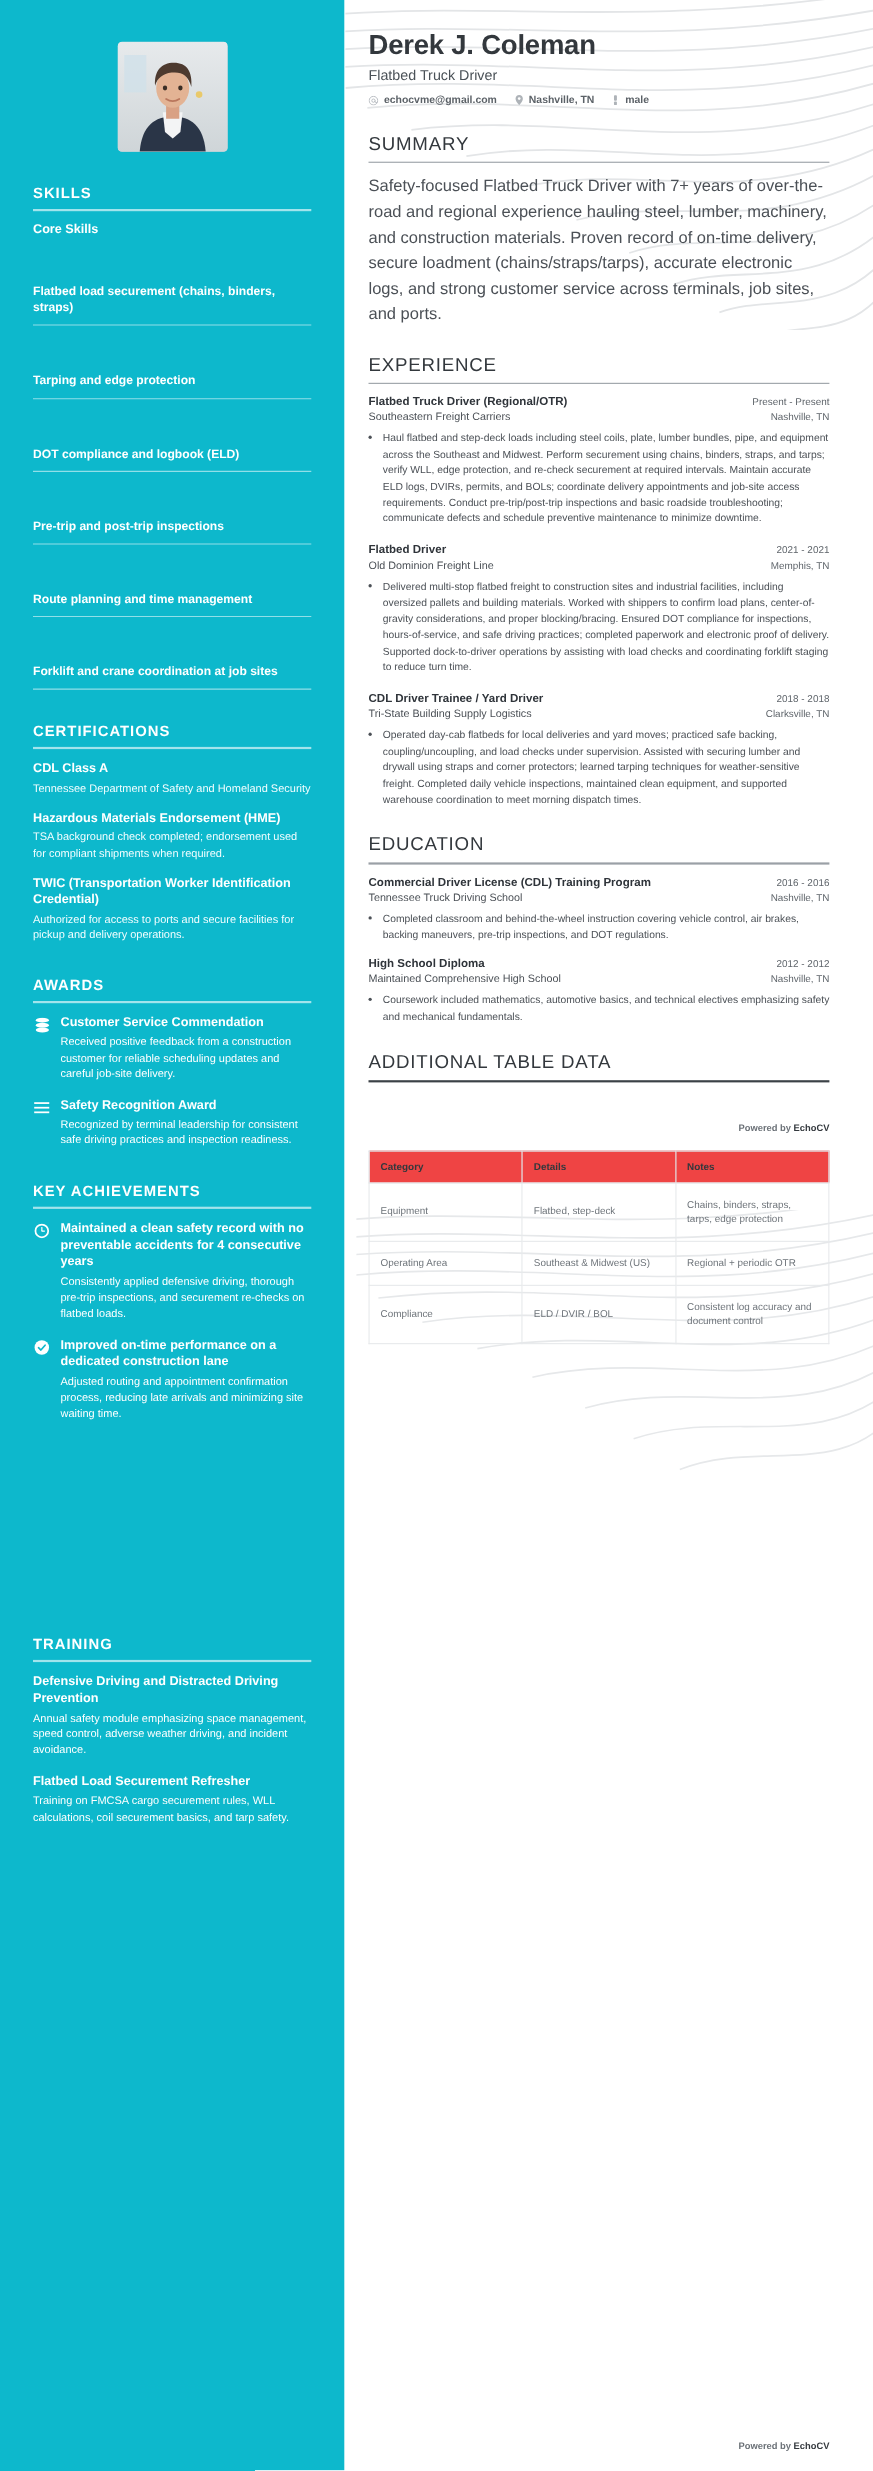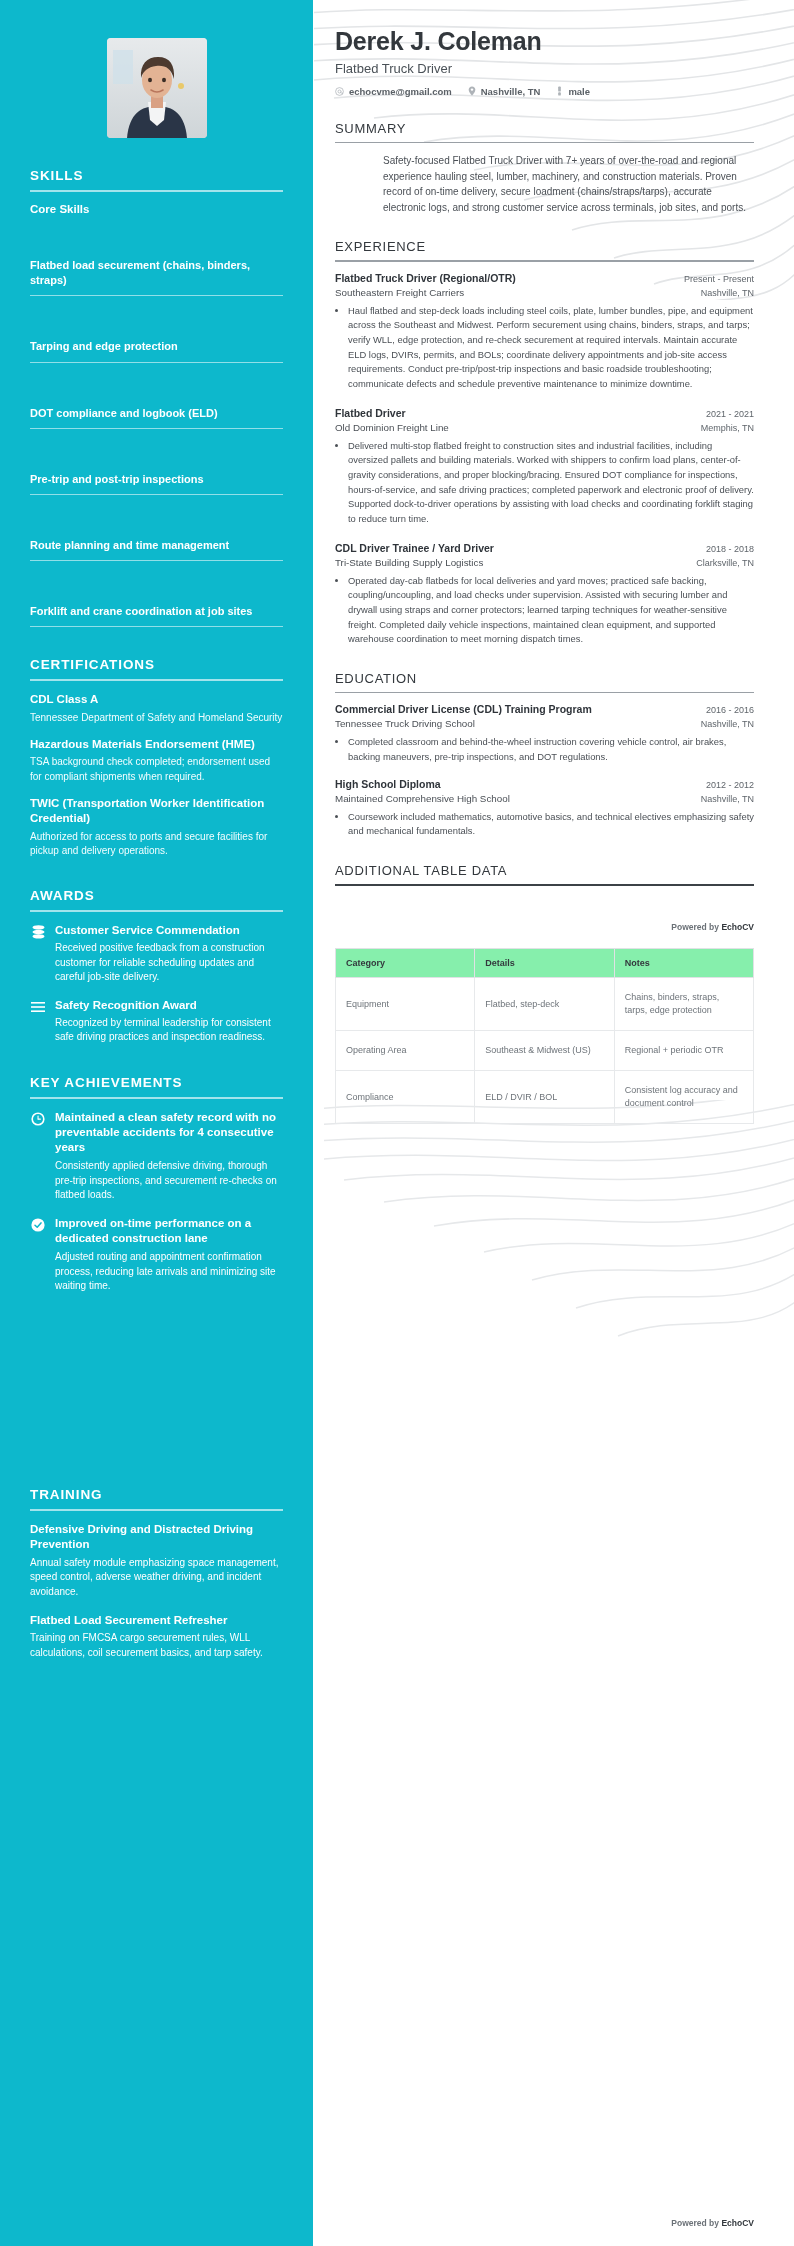--- a/index.html
+++ b/index.html
@@ -158,34 +158,33 @@
     margin-top: 10px;
     font-size: 9.5px;
     font-weight: 700;
     color: #5b6167;
   }
   .contact-item { display: flex; align-items: center; gap: 5px; }
   .contact-item svg { display: block; flex: 0 0 auto; }
 
   .sec { margin-top: 24px; }
   .sec-head {
-    font-size: 13px;
+    font-size: 17px;
     letter-spacing: 0.7px;
     color: #33383d;
     font-weight: 400;
     margin-bottom: 6px;
   }
   .sec-rule { height: 1.5px; background: #9aa0a6; margin-bottom: 10px; }
   .sec-rule.thick { height: 2px; background: #3c4247; }
 
   .summary-text {
-    font-size: 10px;
+    font-size: 15px;
     line-height: 1.55;
     color: #4b5056;
-    margin-left: 48px;
   }
 
   .job { margin-bottom: 15px; }
   .job-row {
     display: flex;
     justify-content: space-between;
     align-items: baseline;
   }
   .job-title { font-size: 10.5px; font-weight: 700; color: #2f343a; }
   .job-dates { font-size: 9px; color: #5f656b; white-space: nowrap; }
@@ -218,21 +217,21 @@
   .powered .echo { color: #33383d; }
 
   
   .data-table {
     width: 100%;
     border-collapse: collapse;
     margin-top: 6px;
     table-layout: fixed;
   }
   .data-table th {
-    background: #86efac;
+    background: #ef4444;
     border: 1px solid #e0e2e5;
     text-align: left;
     font-size: 9px;
     font-weight: 700;
     color: #33383d;
     padding: 9px 10px;
   }
   .data-table td {
     border: 1px solid #e7e9eb;
     font-size: 9px;

